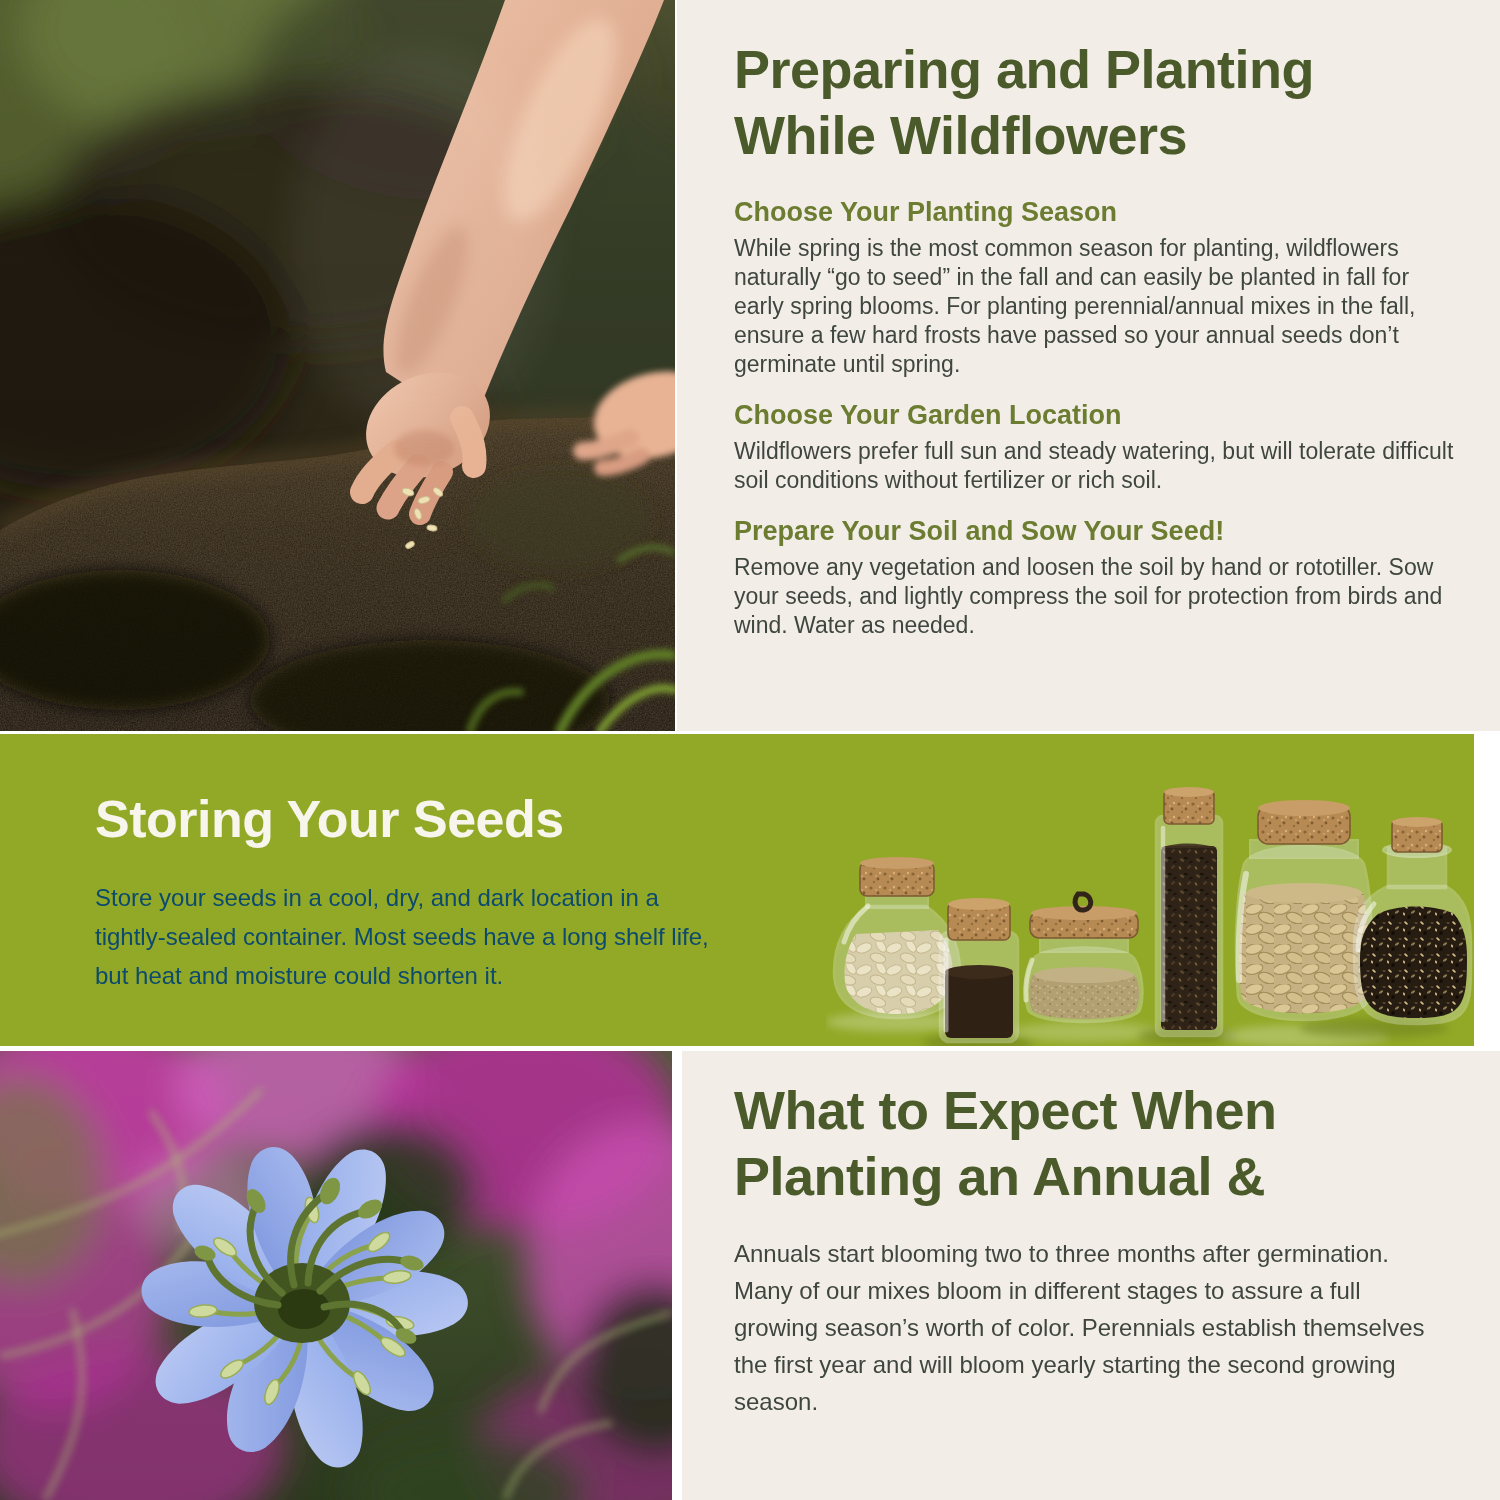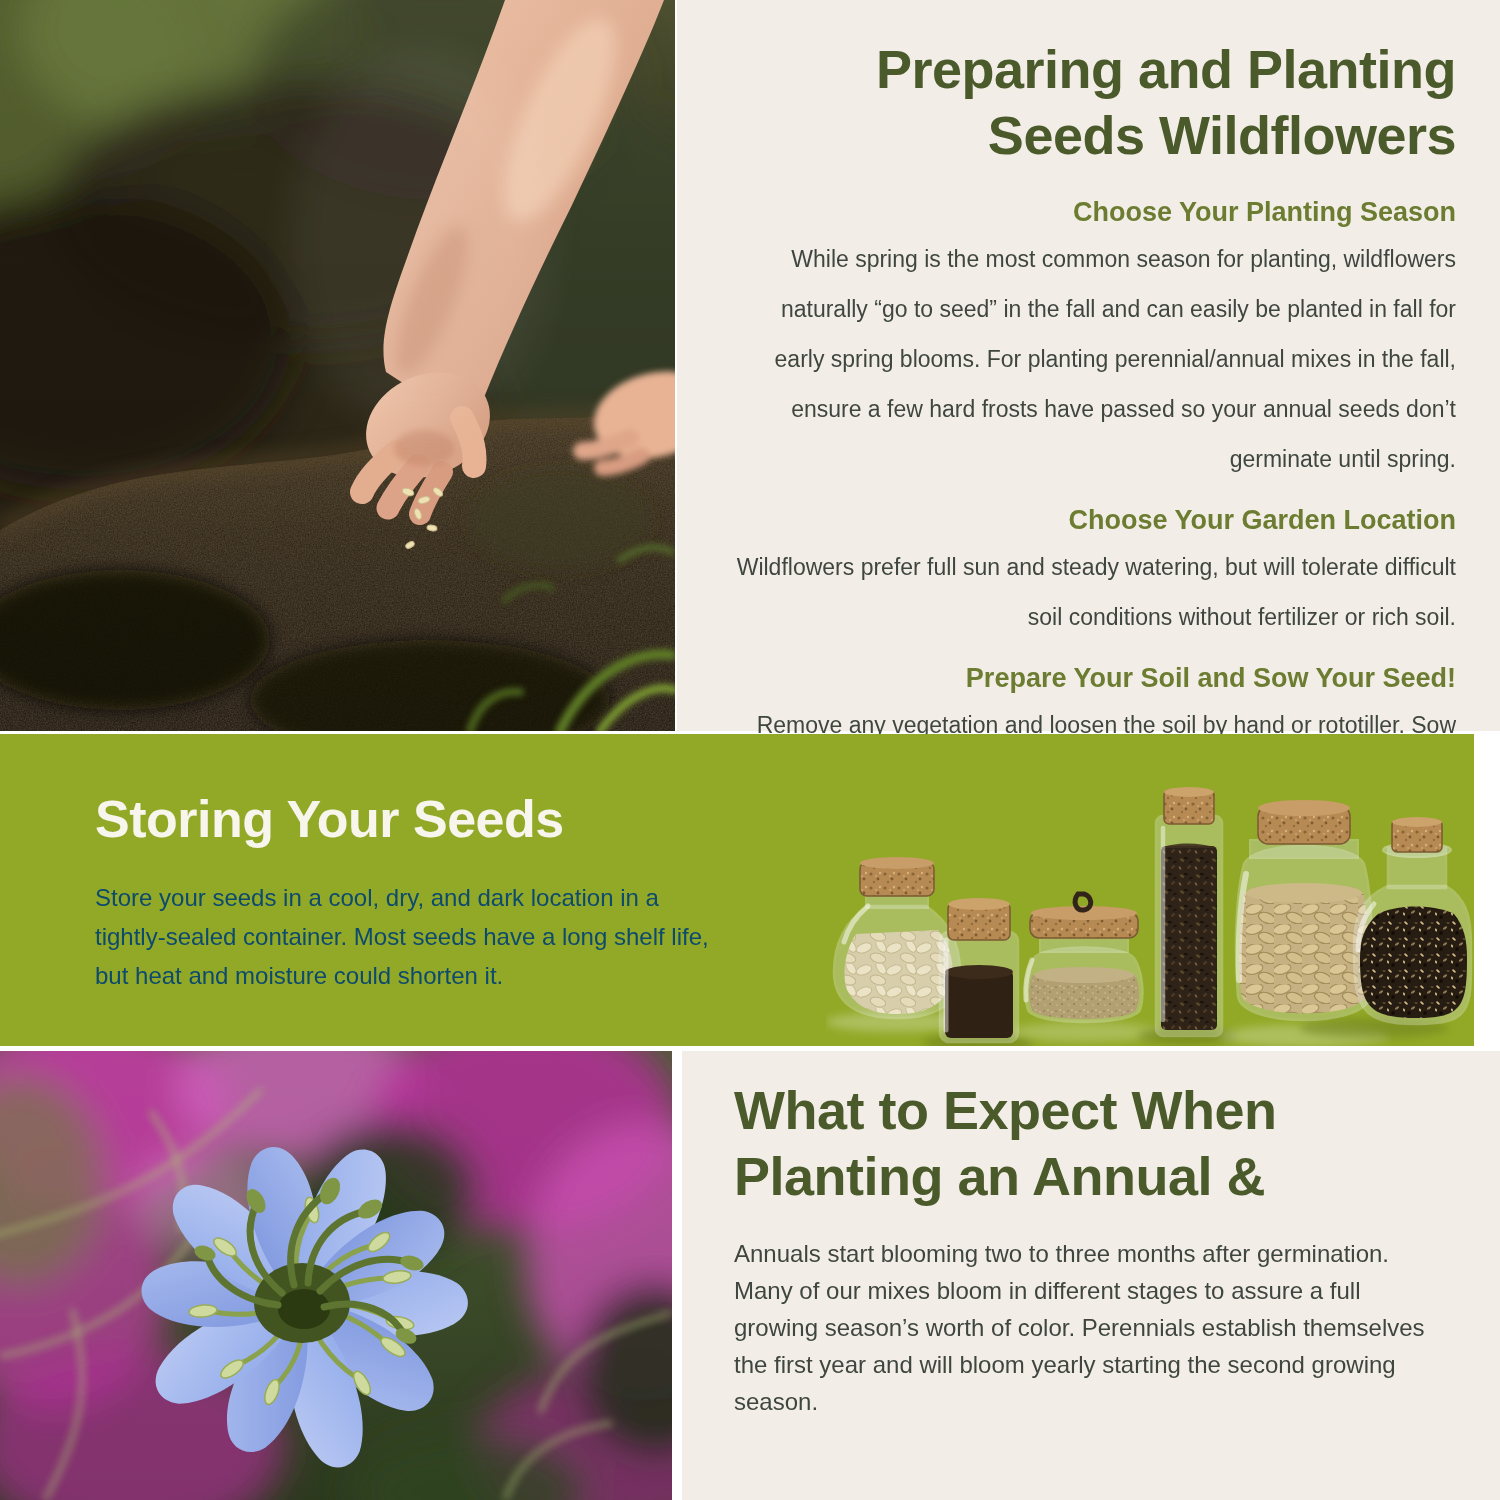--- a/index.html
+++ b/index.html
@@ -2,32 +2,32 @@
 <html><head>
 <meta charset="utf-8">
 <style>
   html,body{margin:0;padding:0;background:#ffffff;}
   .canvas{position:relative;width:1500px;height:1500px;background:#ffffff;overflow:hidden;
           font-family:"Liberation Sans","DejaVu Sans",sans-serif;}
   .abs{position:absolute;}
 
   
   .panel-top{left:677px;top:0;width:823px;height:731px;background:#F2EEE7;box-sizing:border-box;
-             padding:36px 44px 0 57px;text-align:right;}
+             padding:36px 44px 0 57px;}
   .panel-bottom{left:682px;top:1051px;width:950px;height:449px;background:#F2EEE7;box-sizing:border-box;
              padding:26px 44px 0 52px;}
   .photo-top{left:0;top:0;width:675px;height:731px;}
   .band{left:0;top:734px;width:1474px;height:312px;background:#92A927;}
   .photo-bottom{left:0;top:1051px;width:672px;height:449px;}
   .jars{right:0;bottom:0;width:648px;height:302px;}
 
   
   .h1{color:#4B5A2A;font-weight:bold;font-size:54px;line-height:66px;letter-spacing:-0.5px;margin:0;}
   .sub-h{color:#6C7C31;font-weight:bold;font-size:27px;line-height:32px;margin:20px 0 6px 0;}
-  .body-t{color:#3F463F;font-size:23px;line-height:50px;margin:0;max-width:725px;}
+  .body-t{color:#3F463F;font-size:23px;line-height:29px;margin:0;max-width:725px;}
   .band-text{position:absolute;left:95px;top:56px;width:645px;}
   .band-h1{color:#F7F5EC;font-weight:bold;font-size:52px;line-height:58px;margin:0 0 30px 0;letter-spacing:-0.5px;}
   .band-p{color:#0c4a6e;font-size:24px;line-height:39px;margin:0;max-width:640px;}
   .bottom-p{margin-top:26px;font-size:24px;line-height:37px;max-width:700px;}
 </style>
 </head>
 <body>
 
 <div class="canvas">
 
@@ -119,21 +119,21 @@
         <path d="M630,438 C610,447 594,451 582,451" stroke="#dfa68a" stroke-width="18" stroke-linecap="round" fill="none"></path>
         <path d="M642,456 C626,464 612,468 602,468" stroke="#d89c81" stroke-width="16" stroke-linecap="round" fill="none"></path>
       </g>
       <ellipse cx="420" cy="240" rx="130" ry="190" fill="#ffffff" opacity="0.06" filter="url(#bH)"></ellipse>
     </svg>
   </div>
 
   <div class="abs panel-top">
     <h1 class="h1">
       <div>Preparing and Planting</div>
-      <div>Seeds Wildflowers</div>
+      <div>While Wildflowers</div>
     </h1>
     <div style="margin-top:28px;">
       <h3 class="sub-h">Choose Your Planting Season</h3>
       <p class="body-t">While spring is the most common season for planting, wildflowers naturally “go to seed” in the fall and can easily be planted in fall for early spring blooms. For planting perennial/annual mixes in the fall, ensure a few hard frosts have passed so your annual seeds don’t germinate until spring.</p>
       <h3 class="sub-h">Choose Your Garden Location</h3>
       <p class="body-t">Wildflowers prefer full sun and steady watering, but will tolerate difficult soil conditions without fertilizer or rich soil.</p>
       <h3 class="sub-h">Prepare Your Soil and Sow Your Seed!</h3>
       <p class="body-t">Remove any vegetation and loosen the soil by hand or rototiller. Sow your seeds, and lightly compress the soil for protection from birds and wind. Water as needed.</p>
     </div>
   </div>

